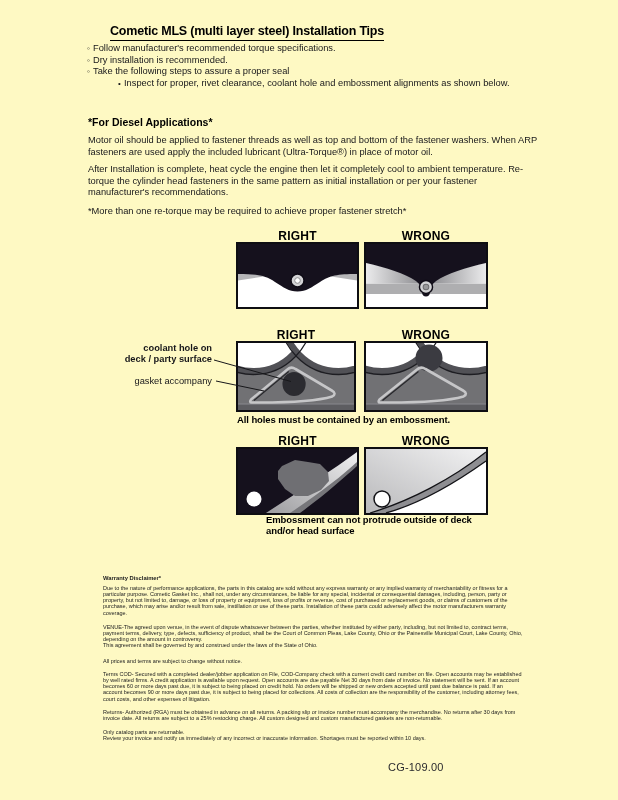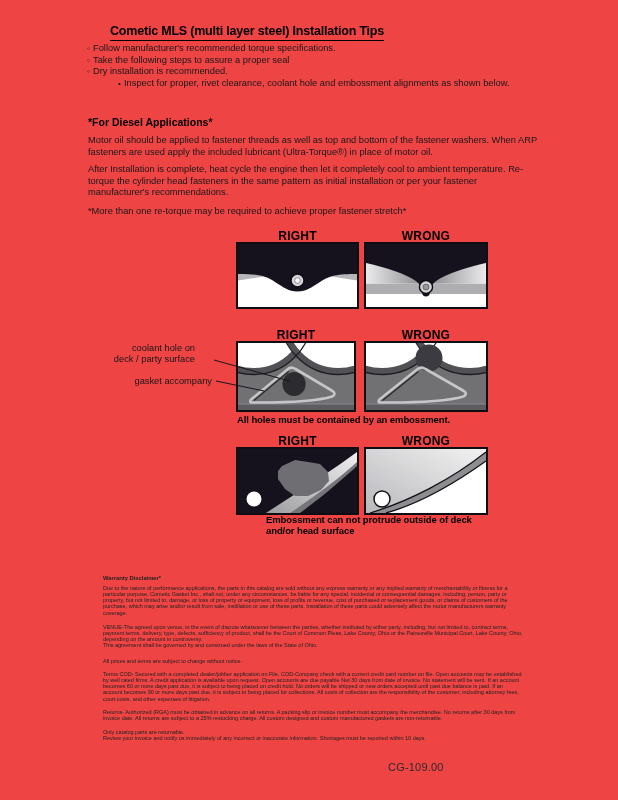--- a/index.html
+++ b/index.html
@@ -1,17 +1,17 @@
 <!DOCTYPE html>
 <html><head>
 <meta charset="utf-8">
 <style>
   html,body{margin:0;padding:0;background:#e9e9e9;}
   .page{
-    position:relative;width:618px;height:800px;background:#ef4444;margin:0 auto;
+    position:relative;width:618px;height:800px;background:#fef9c3;margin:0 auto;
     font-family:"Liberation Sans","DejaVu Sans",sans-serif;color:#17171a;overflow:hidden;
   }
   .abs{position:absolute;}
   
   .title{left:110px;top:24px;font-size:12.5px;font-weight:bold;letter-spacing:-0.2px;color:#000;
          border-bottom:1.6px solid #000;padding-bottom:2px;}
   .tips{left:87px;top:43px;font-size:9.3px;line-height:11.7px;}
   .tiprow{white-space:nowrap;}
   .tiprow .marker{display:inline-block;width:6px;font-size:8px;vertical-align:top;line-height:11.7px;}
   .subrow{padding-left:31px;}
@@ -34,22 +34,22 @@
 </style>
 </head>
 <body>
 
 <div class="page">
 
   <div class="abs title">Cometic MLS (multi layer steel) Installation Tips</div>
 
   <div class="abs tips">
     <div class="tiprow"><span class="marker">◦</span><span>Follow manufacturer's recommended torque specifications.</span></div>
+    <div class="tiprow"><span class="marker">◦</span><span>Dry installation is recommended.</span></div>
     <div class="tiprow"><span class="marker">◦</span><span>Take the following steps to assure a proper seal</span></div>
-    <div class="tiprow"><span class="marker">◦</span><span>Dry installation is recommended.</span></div>
     <div class="tiprow subrow"><span class="marker">•</span><span>Inspect for proper, rivet clearance, coolant hole and embossment alignments as shown below.</span></div>
   </div>
 
   <div class="abs sec-h">*For Diesel Applications*</div>
   <div class="abs para p-heat">After Installation is complete, heat cycle the engine then let it completely cool to ambient temperature. Re-torque the cylinder head fasteners in the same pattern as initial installation or per your fastener manufacturer's recommendations.</div>
   <div class="abs para p-oil">Motor oil should be applied to fastener threads as well as top and bottom of the fastener washers. When ARP fasteners are used apply the included lubricant (Ultra-Torque®) in place of motor oil.</div>
   <div class="abs para p-note">*More than one re-torque may be required to achieve proper fastener stretch*</div>
 
   <div class="abs dlabel" style="left:236px;top:229px;">RIGHT</div>
   <div class="abs dlabel" style="left:364px;top:229px;width:124px;">WRONG</div>
@@ -79,21 +79,21 @@
       <rect width="119" height="63" fill="#ffffff"></rect>
       <rect y="39.5" width="119" height="10.5" fill="#aeaeb0"></rect>
       <path d="M0,19 C20,23 45,30 58,39.5 L0,39.5 Z" fill="url(#w1l)"></path>
       <path d="M119,19 C99,23 74,30 61,39.5 L119,39.5 Z" fill="url(#w1r)"></path>
       <path d="M0,0 H119 V19 C99,23.5 80,29.5 69.5,37 C64.5,40.5 64,45.5 63.5,48.5 Q63,52.5 59.5,52.5 Q56,52.5 55.5,48.5 C55,45.5 54.5,40.5 49.5,37 C39,29.5 20,23.5 0,19 Z" fill="#15111d"></path>
       <circle cx="59.5" cy="43" r="6.5" fill="#d2d2d4" stroke="#0d0a14" stroke-width="1.4"></circle>
       <circle cx="59.5" cy="43" r="2.8" fill="#98989a" stroke="#6e6e70" stroke-width="1"></circle>
     </svg>
   </div>
 
-  <div class="abs sidelbl" style="left:78px;top:343px;">
+  <div class="abs sidelbl" style="left:95px;top:343px;font-weight:bold;">
     <div>coolant hole on</div>
     <div>deck / party surface</div>
   </div>
   <div class="abs sidelbl" style="left:95px;top:376px;">gasket accompany</div>
 
   <div class="abs dlabel" style="left:236px;top:328px;width:120px;">RIGHT</div>
   <div class="abs dlabel" style="left:364px;top:328px;width:124px;">WRONG</div>
 
   <div class="abs dbox" style="left:236px;top:341px;width:120px;height:71px;">
     <svg viewBox="0 0 120 67" preserveAspectRatio="none">

